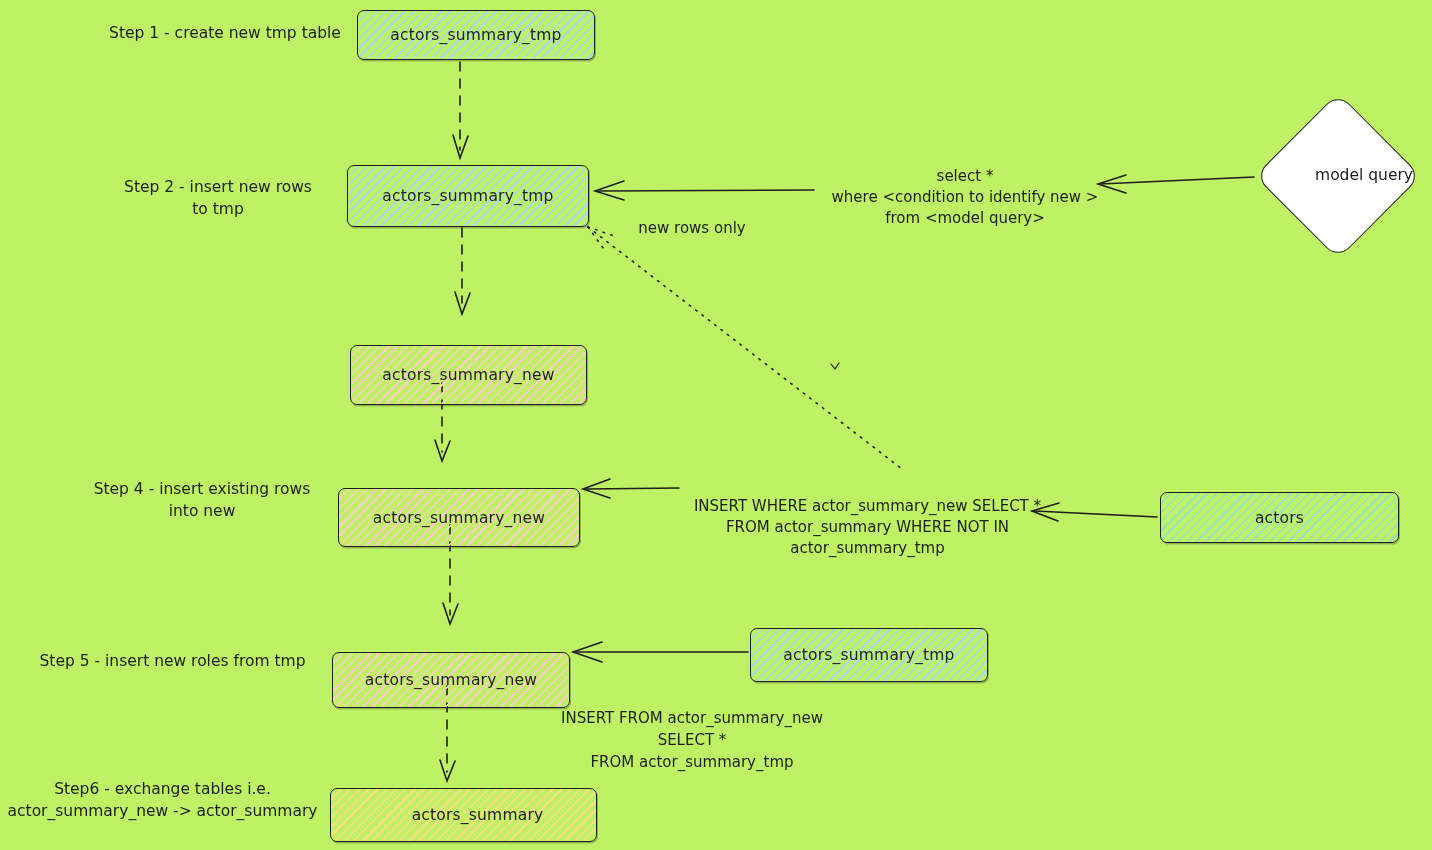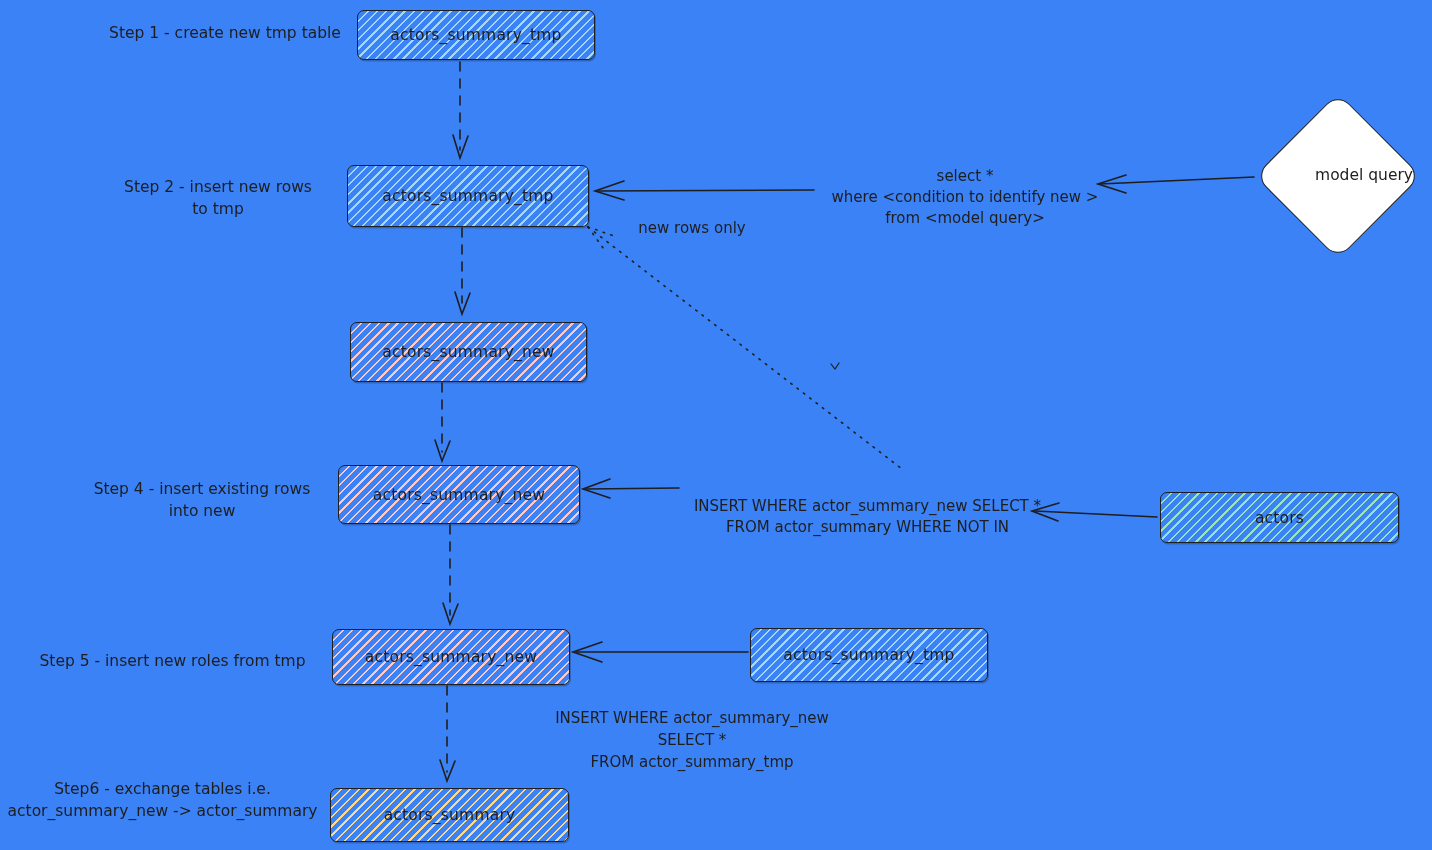--- a/index.html
+++ b/index.html
@@ -1,36 +1,36 @@
 <!DOCTYPE html>
 <html><head>
 <meta charset="utf-8">
 <style>
   html,body{margin:0;padding:0;background:#ffffff;}
   .canvas{
     position:relative;
     width:1432px;height:850px;
-    background:#3b82f6;
+    background:#bef264;
     font-family:"DejaVu Sans","Liberation Sans",sans-serif;
     color:#1e1e1e;
     overflow:hidden;
   }
   .node{
     position:absolute;
     border:1.7px solid #1e1e1e;
     border-radius:7px;
     display:flex;align-items:center;justify-content:center;
     font-size:15.5px;
     letter-spacing:.2px;
     box-shadow:1px 1.5px 0 rgba(30,30,30,.28);
   }
   .hatch-blue{background:repeating-linear-gradient(135deg,#a5d8ff 0,#a5d8ff 1.7px,rgba(255,255,255,0) 1.7px,rgba(255,255,255,0) 6.5px);}
-  .hatch-pink{background:repeating-linear-gradient(135deg,#ffc9c9 0,#ffc9c9 1.7px,rgba(255,255,255,0) 1.7px,rgba(255,255,255,0) 6.5px);}
+  .hatch-pink{background:repeating-linear-gradient(135deg,#ffc9c9 0,#ffc9c9 1.7px,rgba(255,255,255,0) 1.7px,rgba(255,255,255,0) 6.5px);margin-top:23px;}
   .hatch-teal{background:repeating-linear-gradient(135deg,#96e3c5 0,#96e3c5 1.7px,rgba(255,255,255,0) 1.7px,rgba(255,255,255,0) 6.5px);}
-  .hatch-yellow{background:repeating-linear-gradient(135deg,#ffd98a 0,#ffd98a 1.7px,rgba(255,255,255,0) 1.7px,rgba(255,255,255,0) 6.5px);}
+  .hatch-yellow{background:repeating-linear-gradient(135deg,#ffd98a 0,#ffd98a 1.7px,rgba(255,255,255,0) 1.7px,rgba(255,255,255,0) 6.5px);padding-left:28px;}
   .step-label{
     position:absolute;
     font-size:15.5px;line-height:22px;
     text-align:center;
   }
   .note{
     position:absolute;
     font-size:15px;line-height:21px;
     text-align:center;
     margin-top:19px;
@@ -172,21 +172,22 @@
     <div>from &lt;model query&gt;</div>
   </div>
 
   <div class="note" style="left:633px;top:199px;width:118px;">
     <div>new rows only</div>
   </div>
 
   <div class="note" style="left:665px;top:477px;width:405px;">
     <div>INSERT WHERE actor_summary_new SELECT *</div>
     <div>FROM actor_summary WHERE NOT IN</div>
+    <div>actor_summary_tmp</div>
   </div>
 
   <div class="note" style="left:538px;top:688px;width:308px;line-height:22px;">
-    <div>INSERT WHERE actor_summary_new</div>
+    <div>INSERT FROM actor_summary_new</div>
     <div>SELECT *</div>
     <div>FROM actor_summary_tmp</div>
   </div>
 
 </div>
 
 </body></html>

